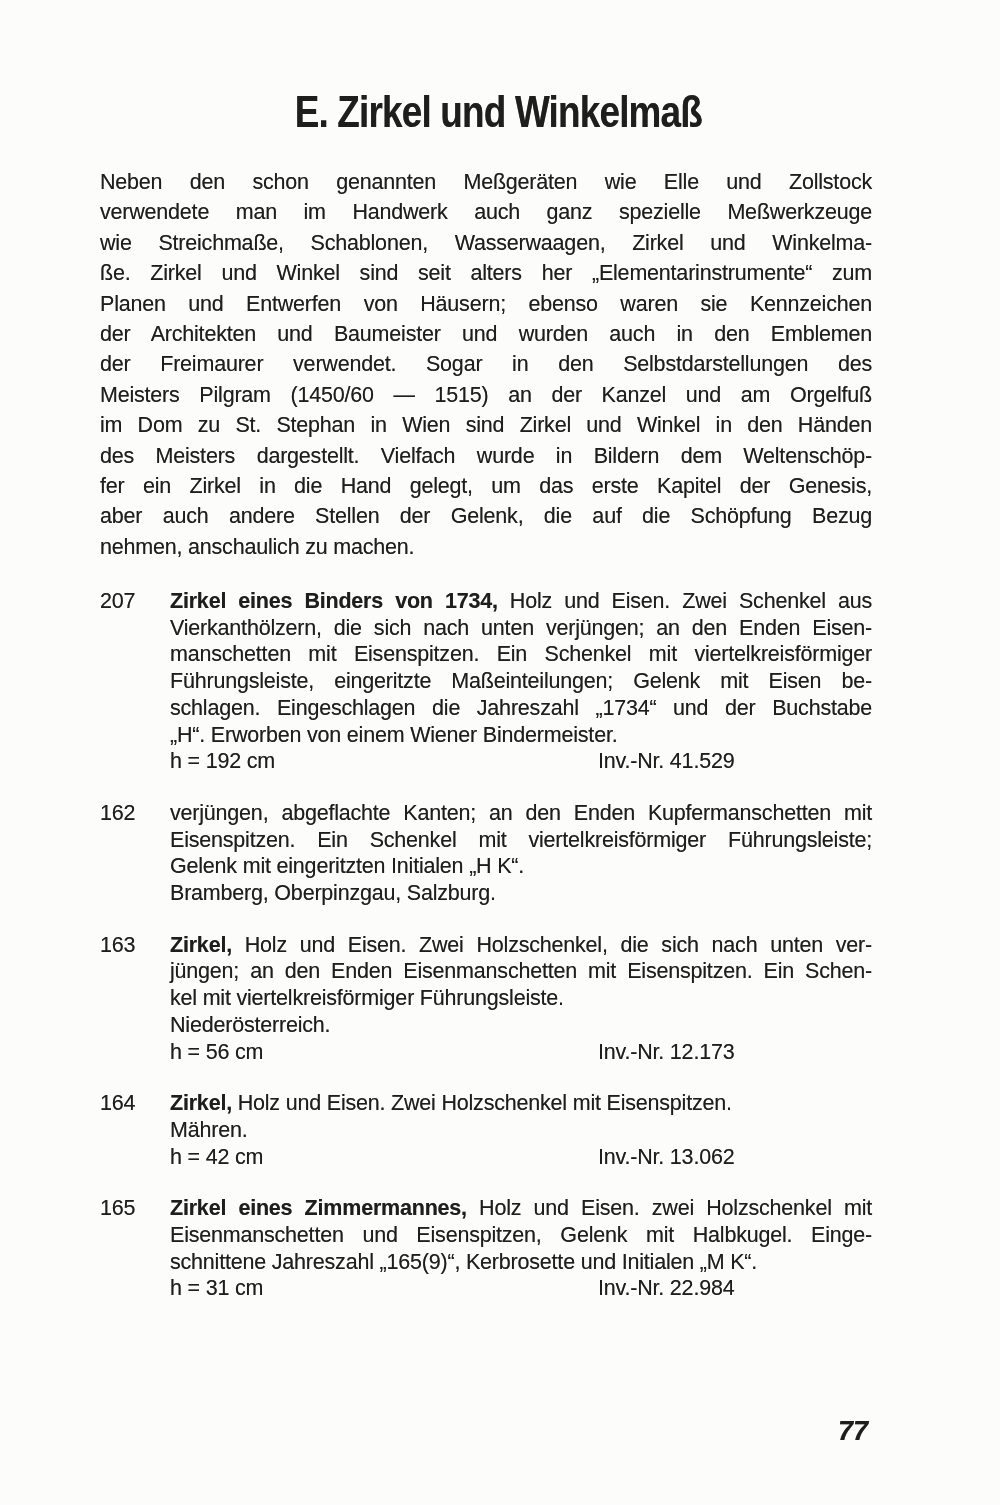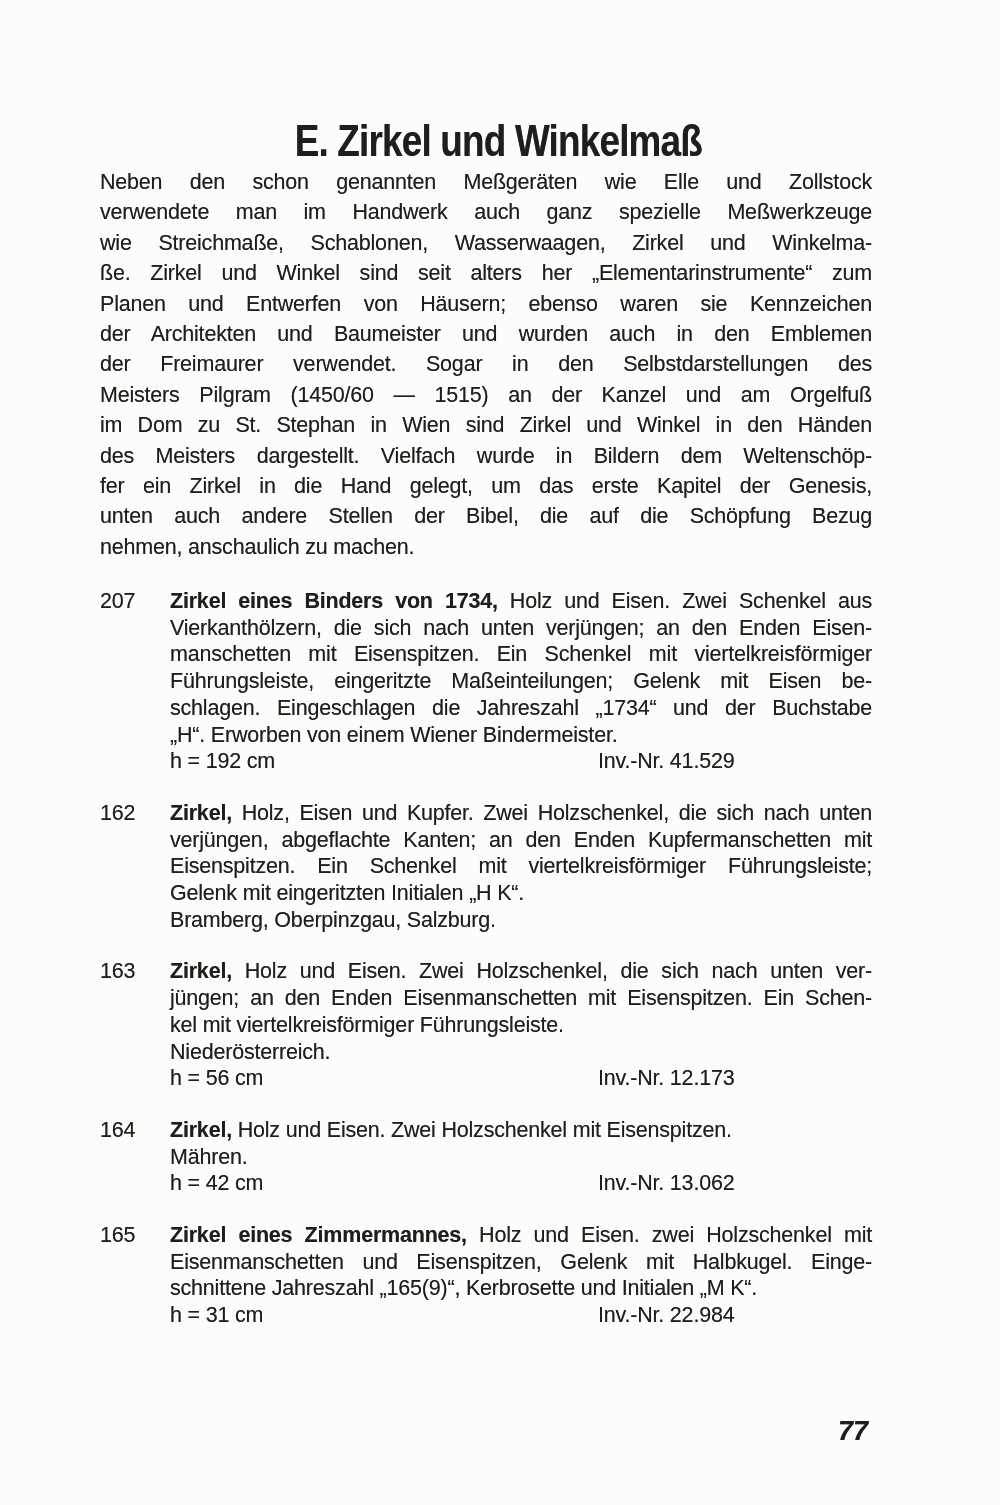--- a/index.html
+++ b/index.html
@@ -13,21 +13,21 @@
     width:1000px;height:1505px;
     background:#fcfcfa;
     color:#1e1e1c;
     overflow:hidden;
   }
   
   .page *{ text-shadow:0 0 .5px rgba(20,20,20,.55); }
 
   .title{
     position:absolute;
-    top:116px;left:0;width:996px;
+    top:87px;left:0;width:996px;
     margin:0;
     text-align:center;
     font-size:45px;
     line-height:1.1;
     font-weight:bold;
     white-space:nowrap;
   }
   .title-inner{
     display:inline-block;
     transform:scaleX(.82);
@@ -92,21 +92,21 @@
       <div class="ln j">verwendete man im Handwerk auch ganz spezielle Meßwerkzeuge</div>
       <div class="ln j">wie Streichmaße, Schablonen, Wasserwaagen, Zirkel und Winkelma-</div>
       <div class="ln j">ße. Zirkel und Winkel sind seit alters her „Elementarinstrumente“ zum</div>
       <div class="ln j">Planen und Entwerfen von Häusern; ebenso waren sie Kennzeichen</div>
       <div class="ln j">der Architekten und Baumeister und wurden auch in den Emblemen</div>
       <div class="ln j">der Freimaurer verwendet. Sogar in den Selbstdarstellungen des</div>
       <div class="ln j">Meisters Pilgram (1450/60 — 1515) an der Kanzel und am Orgelfuß</div>
       <div class="ln j">im Dom zu St. Stephan in Wien sind Zirkel und Winkel in den Händen</div>
       <div class="ln j">des Meisters dargestellt. Vielfach wurde in Bildern dem Weltenschöp-</div>
       <div class="ln j">fer ein Zirkel in die Hand gelegt, um das erste Kapitel der Genesis,</div>
-      <div class="ln j">unten auch andere Stellen der Bibel, die auf die Schöpfung Bezug</div>
+      <div class="ln j">aber auch andere Stellen der Gelenk, die auf die Schöpfung Bezug</div>
       <div class="ln">nehmen, anschaulich zu machen.</div>
     </div>
 
   <div class="entries" id="entries">
       <div class="entry">
         <div class="num">207</div>
         <div class="body-col">
           <div class="ln j"><b>Zirkel eines Binders von 1734,</b> Holz und Eisen. Zwei Schenkel aus</div>
           <div class="ln j">Vierkanthölzern, die sich nach unten verjüngen; an den Enden Eisen-</div>
           <div class="ln j">manschetten mit Eisenspitzen. Ein Schenkel mit viertelkreisförmiger</div>
@@ -115,21 +115,20 @@
           <div class="ln">„H“. Erworben von einem Wiener Bindermeister.</div>
           <div class="ln meta">
             <span class="h-val">h = 192 cm</span>
             <span class="inv-val">Inv.-Nr. 41.529</span>
           </div>
         </div>
       </div>
       <div class="entry">
         <div class="num">162</div>
         <div class="body-col">
-          <div class="ln j"><b>Zirkel,</b> Holz, Eisen und Kupfer. Zwei Holzschenkel, die sich nach unten</div>
           <div class="ln j">verjüngen, abgeflachte Kanten; an den Enden Kupfermanschetten mit</div>
           <div class="ln j">Eisenspitzen. Ein Schenkel mit viertelkreisförmiger Führungsleiste;</div>
           <div class="ln">Gelenk mit eingeritzten Initialen „H K“.</div>
           <div class="ln">Bramberg, Oberpinzgau, Salzburg.</div>
         </div>
       </div>
       <div class="entry">
         <div class="num">163</div>
         <div class="body-col">
           <div class="ln j"><b>Zirkel,</b> Holz und Eisen. Zwei Holzschenkel, die sich nach unten ver-</div>

